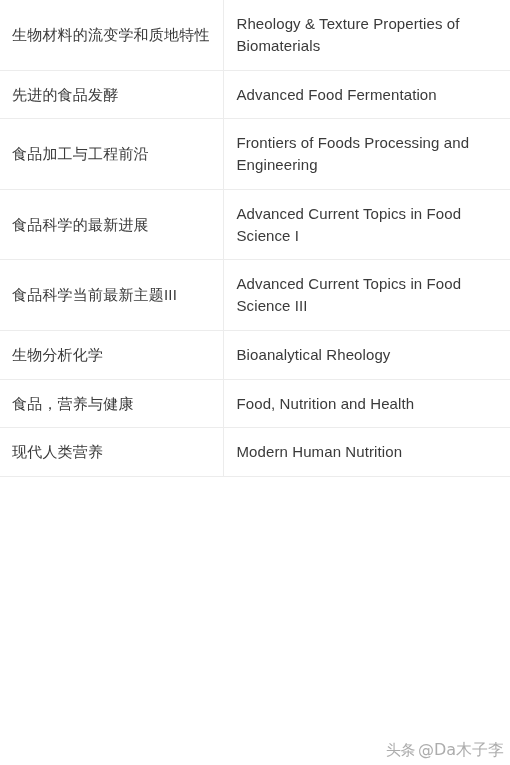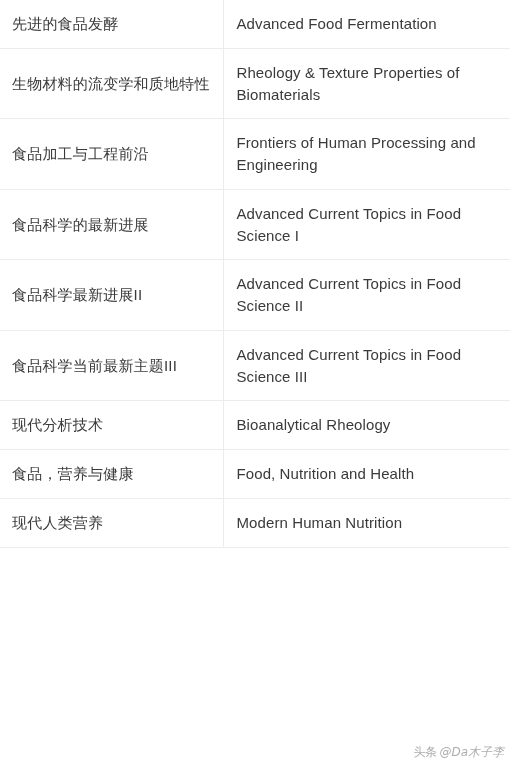--- a/index.html
+++ b/index.html
@@ -60,63 +60,58 @@
     align-items: center;
     gap: 3px;
     font-size: 12px;
     color: #8d8d8d;
     opacity: 0.72;
     pointer-events: none;
     white-space: nowrap;
     font-family: "DejaVu Sans", "Liberation Sans", sans-serif;
   }
   #watermark .wm-logo {
-    font-size: 12px;
+    font-size: 15px;
     letter-spacing: -0.5px;
   }
   #watermark .wm-handle {
-    font-size: 12px;
-    font-style: italic;
+    font-size: 16px;
   }
 </style>
 </head>
 <body>
 
 <table id="course-table">
   <colgroup>
     <col class="col-cn">
     <col class="col-en">
   </colgroup>
   <tbody>
       <tr>
+        <td class="cell-cn">生物材料的流变学和质地特性</td>
+        <td class="cell-en">Rheology &amp; Texture Properties of Biomaterials</td>
+      </tr>
+      <tr>
         <td class="cell-cn">先进的食品发酵</td>
         <td class="cell-en">Advanced Food Fermentation</td>
       </tr>
       <tr>
-        <td class="cell-cn">生物材料的流变学和质地特性</td>
-        <td class="cell-en">Rheology &amp; Texture Properties of Biomaterials</td>
-      </tr>
-      <tr>
         <td class="cell-cn">食品加工与工程前沿</td>
-        <td class="cell-en">Frontiers of Human Processing and Engineering</td>
+        <td class="cell-en">Frontiers of Foods Processing and Engineering</td>
       </tr>
       <tr>
         <td class="cell-cn">食品科学的最新进展</td>
         <td class="cell-en">Advanced Current Topics in Food Science I</td>
       </tr>
       <tr>
-        <td class="cell-cn">食品科学最新进展II</td>
-        <td class="cell-en">Advanced Current Topics in Food Science II</td>
-      </tr>
-      <tr>
         <td class="cell-cn">食品科学当前最新主题III</td>
         <td class="cell-en">Advanced Current Topics in Food Science III</td>
       </tr>
       <tr>
-        <td class="cell-cn">现代分析技术</td>
+        <td class="cell-cn">生物分析化学</td>
         <td class="cell-en">Bioanalytical Rheology</td>
       </tr>
       <tr>
         <td class="cell-cn">食品，营养与健康</td>
         <td class="cell-en">Food, Nutrition and Health</td>
       </tr>
       <tr>
         <td class="cell-cn">现代人类营养</td>
         <td class="cell-en">Modern Human Nutrition</td>
       </tr>

